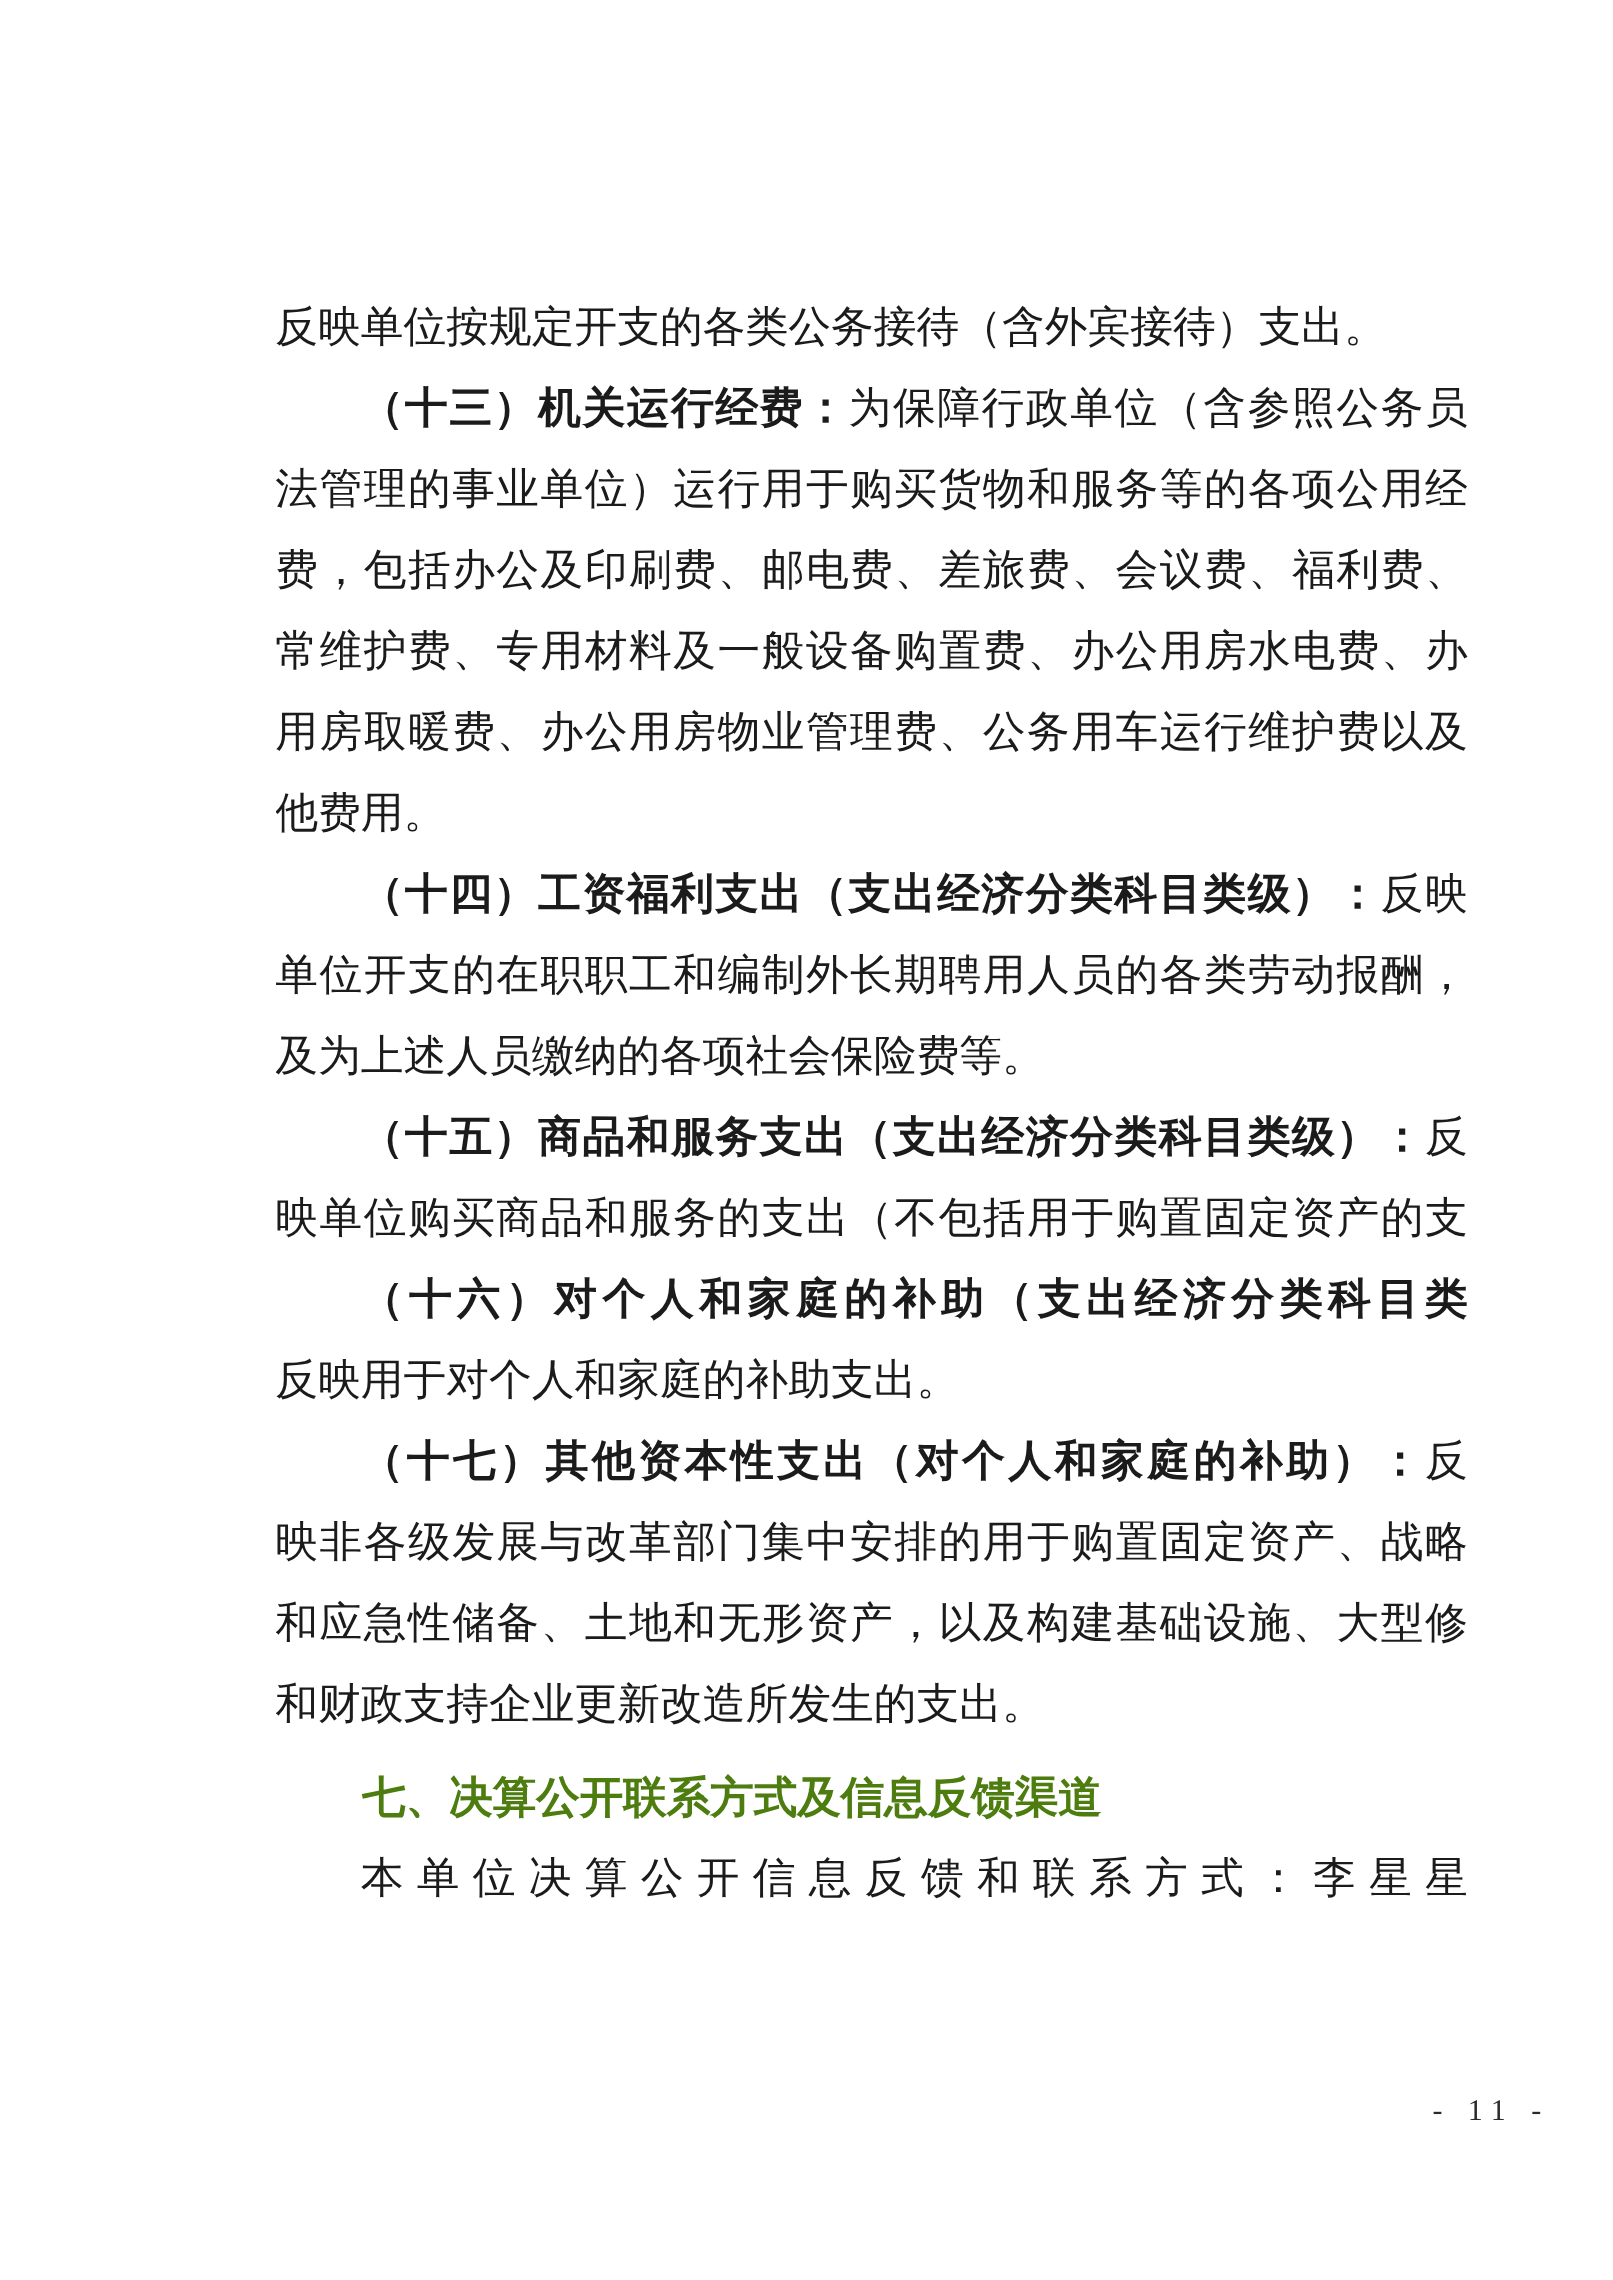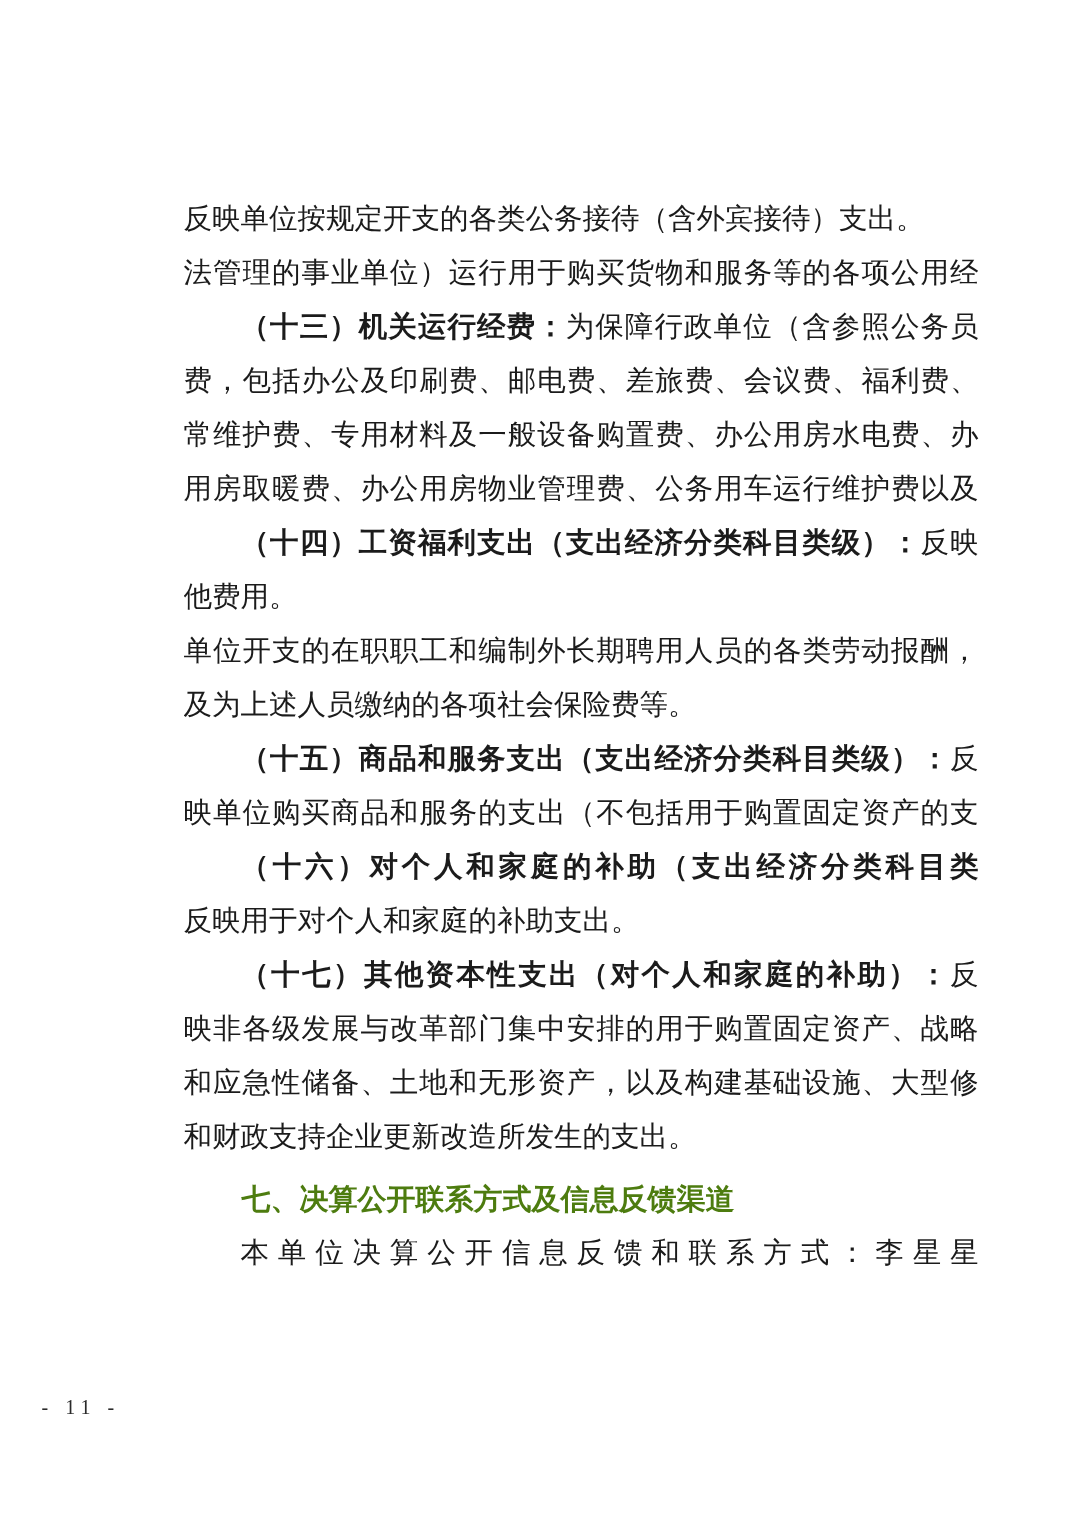--- a/index.html
+++ b/index.html
@@ -40,42 +40,42 @@
     font-family: "Liberation Sans", "DejaVu Sans", sans-serif;
     font-size: 29px;
     font-weight: bold;
     color: #4d7c0f;
   }
   .footer {
     position: absolute;
     left: 0;
     top: 1396px;
     width: 100%;
-    text-align: left;
+    text-align: right;
   }
   .page-number {
     font-family: "Liberation Serif", "DejaVu Serif", serif;
     font-size: 20px;
     letter-spacing: 6px;
     color: #2a2a2a;
   }
 </style>
 </head>
 <body>
 
 <div class="page">
   <main class="content">
       <div class="line"><span class="run">反映单位按规定开支的各类公务接待（含外宾接待）支出。</span></div>
+      <div class="line indent justify"><span class="run bold">（十三）机关运行经费：</span><span class="run">为保障行政单位（含参照公务员</span></div>
       <div class="line justify"><span class="run">法管理的事业单位）运行用于购买货物和服务等的各项公用经</span></div>
-      <div class="line indent justify"><span class="run bold">（十三）机关运行经费：</span><span class="run">为保障行政单位（含参照公务员</span></div>
       <div class="line justify"><span class="run">费，包括办公及印刷费、邮电费、差旅费、会议费、福利费、日</span></div>
       <div class="line justify"><span class="run">常维护费、专用材料及一般设备购置费、办公用房水电费、办公</span></div>
       <div class="line justify"><span class="run">用房取暖费、办公用房物业管理费、公务用车运行维护费以及其</span></div>
+      <div class="line"><span class="run">他费用。</span></div>
       <div class="line indent justify"><span class="run bold">（十四）工资福利支出（支出经济分类科目类级）：</span><span class="run">反映</span></div>
-      <div class="line"><span class="run">他费用。</span></div>
       <div class="line justify"><span class="run">单位开支的在职职工和编制外长期聘用人员的各类劳动报酬，以</span></div>
       <div class="line"><span class="run">及为上述人员缴纳的各项社会保险费等。</span></div>
       <div class="line indent justify"><span class="run bold">（十五）商品和服务支出（支出经济分类科目类级）：</span><span class="run">反</span></div>
       <div class="line justify"><span class="run">映单位购买商品和服务的支出（不包括用于购置固定资产的支</span></div>
       <div class="line indent justify"><span class="run bold">（十六）对个人和家庭的补助（支出经济分类科目类级）：</span></div>
       <div class="line"><span class="run">反映用于对个人和家庭的补助支出。</span></div>
       <div class="line indent justify"><span class="run bold">（十七）其他资本性支出（对个人和家庭的补助）：</span><span class="run">反</span></div>
       <div class="line justify"><span class="run">映非各级发展与改革部门集中安排的用于购置固定资产、战略性</span></div>
       <div class="line justify"><span class="run">和应急性储备、土地和无形资产，以及构建基础设施、大型修缮</span></div>
       <div class="line"><span class="run">和财政支持企业更新改造所发生的支出。</span></div>

